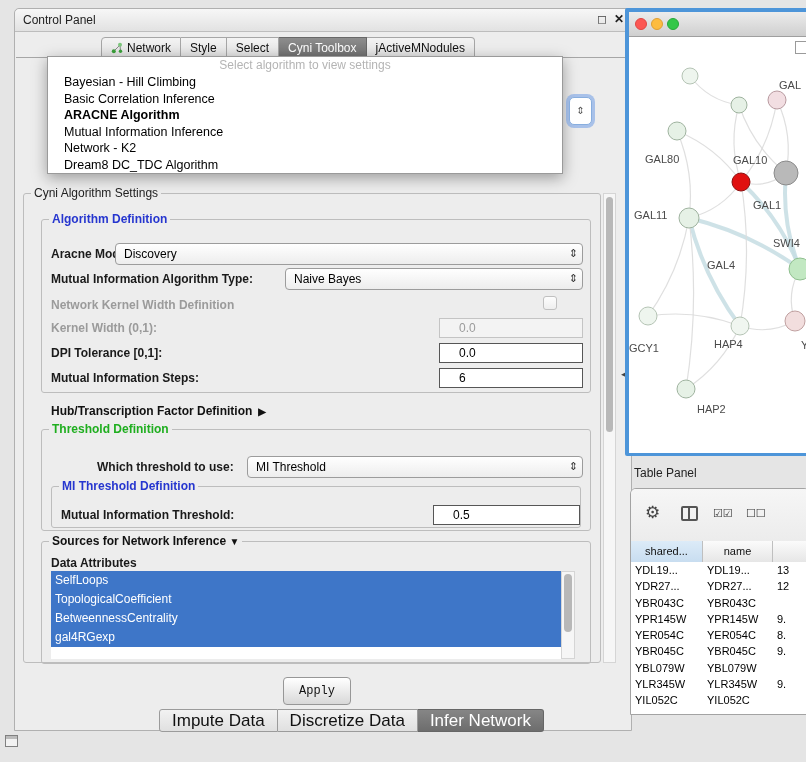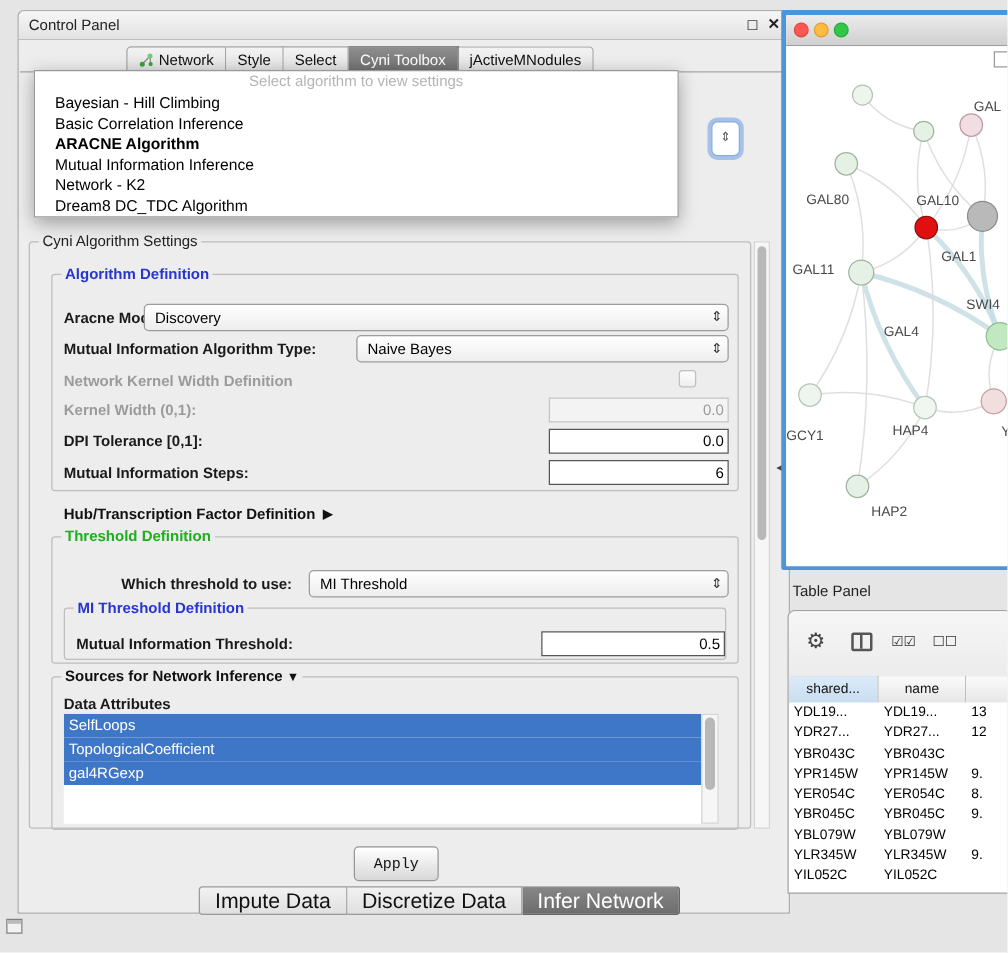--- a/index.html
+++ b/index.html
@@ -14,21 +14,21 @@
   .cp-float{position:absolute;right:24px;top:3px;font-size:12px;color:#444;}
   .cp-close{position:absolute;right:7px;top:3px;font-size:12px;font-weight:bold;color:#222;}
   .tabline{position:absolute;left:1px;right:1px;top:48px;border-top:1px solid #a6a6a6;}
   .cp-tabs{position:absolute;left:86px;top:28px;display:flex;z-index:5;}
   .tab{display:flex;align-items:center;gap:4px;height:20px;padding:0 9px;font-size:12px;color:#111;
        background:linear-gradient(#f3f3f3,#e2e2e2);border:1px solid #a6a6a6;border-left:none;cursor:default;}
   .tab:first-child{border-left:1px solid #a6a6a6;border-radius:4px 0 0 0;}
   .tab:last-child{border-radius:0 4px 0 0;}
   .tab.sel{background:linear-gradient(#8d8d8d,#707070);color:#fff;border-color:#686868;}
   
-  .popup{position:absolute;left:12px;top:47px;width:516px;height:118px;background:#fff;border:1px solid #9a9a9a;
+  .popup{position:absolute;left:32px;top:47px;width:516px;height:118px;background:#fff;border:1px solid #9a9a9a;
          box-shadow:0 4px 14px rgba(0,0,0,.35);z-index:50;box-sizing:border-box;}
   .pop-placeholder{height:17px;line-height:17px;text-align:center;color:#b4b4b4;font-size:12px;}
   .pop-item{height:16.5px;line-height:16.5px;padding-left:16px;font-size:12.5px;color:#000;}
   .pop-item.bold{font-weight:bold;}
   .combo-frag{position:absolute;left:554px;top:88px;width:23px;height:28px;background:#fff;border:1px solid #88aede;
               border-radius:5px;box-shadow:0 0 0 3px rgba(100,150,230,.5);z-index:60;text-align:center;
               line-height:26px;font-size:10px;color:#555;box-sizing:border-box;}
   
   .grp{position:absolute;border:1px solid #bdbdbd;border-radius:3px;box-sizing:border-box;}
   .grp-title{position:absolute;font-size:12px;background:#ededed;padding:0 3px;z-index:2;white-space:nowrap;}
@@ -42,21 +42,21 @@
   #mit-title{left:44px;top:470px;color:#2636cf;font-weight:bold;}
   #src-grp{left:26px;top:532px;width:550px;height:123px;}
   #src-title{left:34px;top:525px;color:#111;font-weight:bold;}
   .flabel{position:absolute;font-size:12px;font-weight:bold;color:#1a1a1a;white-space:nowrap;}
   .flabel.dis{color:#9b9b9b;}
   .combo{position:absolute;height:22px;background:linear-gradient(#ffffff,#ededed);border:1px solid #9c9c9c;
          border-radius:4px;box-sizing:border-box;font-size:12px;cursor:default;}
   .combo .ctext{position:absolute;left:8px;top:3px;color:#000;}
   .combo .carr{position:absolute;right:4px;top:3px;font-size:11px;color:#333;}
   .tfield{position:absolute;height:20px;box-sizing:border-box;border:1px solid #565656;background:#fff;
-          font-size:12px;text-align:right;padding:0 3px;font-family:inherit;color:#000;}
+          font-size:12px;padding:0 19px;font-family:inherit;color:#000;}
   .tfield.dis{border-color:#c4c4c4;background:#f3f3f3;color:#9b9b9b;}
   .checkbox{position:absolute;left:528px;top:287px;width:14px;height:14px;border:1px solid #c0c0c0;border-radius:3px;
             background:linear-gradient(#fdfdfd,#eee);box-sizing:border-box;}
   .hub-row{position:absolute;left:36px;top:395px;display:flex;align-items:center;gap:6px;font-size:12px;font-weight:bold;}
   .tri{font-size:10px;color:#111;}
   #attr-label{left:36px;top:547px;}
   #attr-list{position:absolute;left:36px;top:562px;width:510px;height:88px;background:#fff;overflow:hidden;}
   .attr-item{height:19px;line-height:19px;padding-left:4px;background:#3e76c8;color:#fff;font-size:12px;white-space:nowrap;}
   .vscroll{position:absolute;background:#f6f6f6;border:1px solid #d5d5d5;box-sizing:border-box;}
   .vthumb{position:absolute;left:2px;border-radius:6px;background:#b8b8b8;}
@@ -198,20 +198,21 @@
 
     <div class="grp" id="src-grp"></div>
     <span class="grp-title" id="src-title">
       <span>Sources for Network Inference</span>
       <span class="tri">▼</span>
     </span>
     <span class="flabel" id="attr-label">Data Attributes</span>
     <div id="attr-list">
         <div class="attr-item">SelfLoops</div>
         <div class="attr-item">TopologicalCoefficient</div>
+        <div class="attr-item">BetweennessCentrality</div>
         <div class="attr-item">gal4RGexp</div>
       </div>
     <div class="vscroll" id="attr-scroll">
       <div class="vthumb" id="attr-thumb"></div>
     </div>
 
     <div class="vscroll" id="main-scroll">
       <div class="vthumb" id="main-thumb"></div>
     </div>
     <span class="splitter">◀</span>

